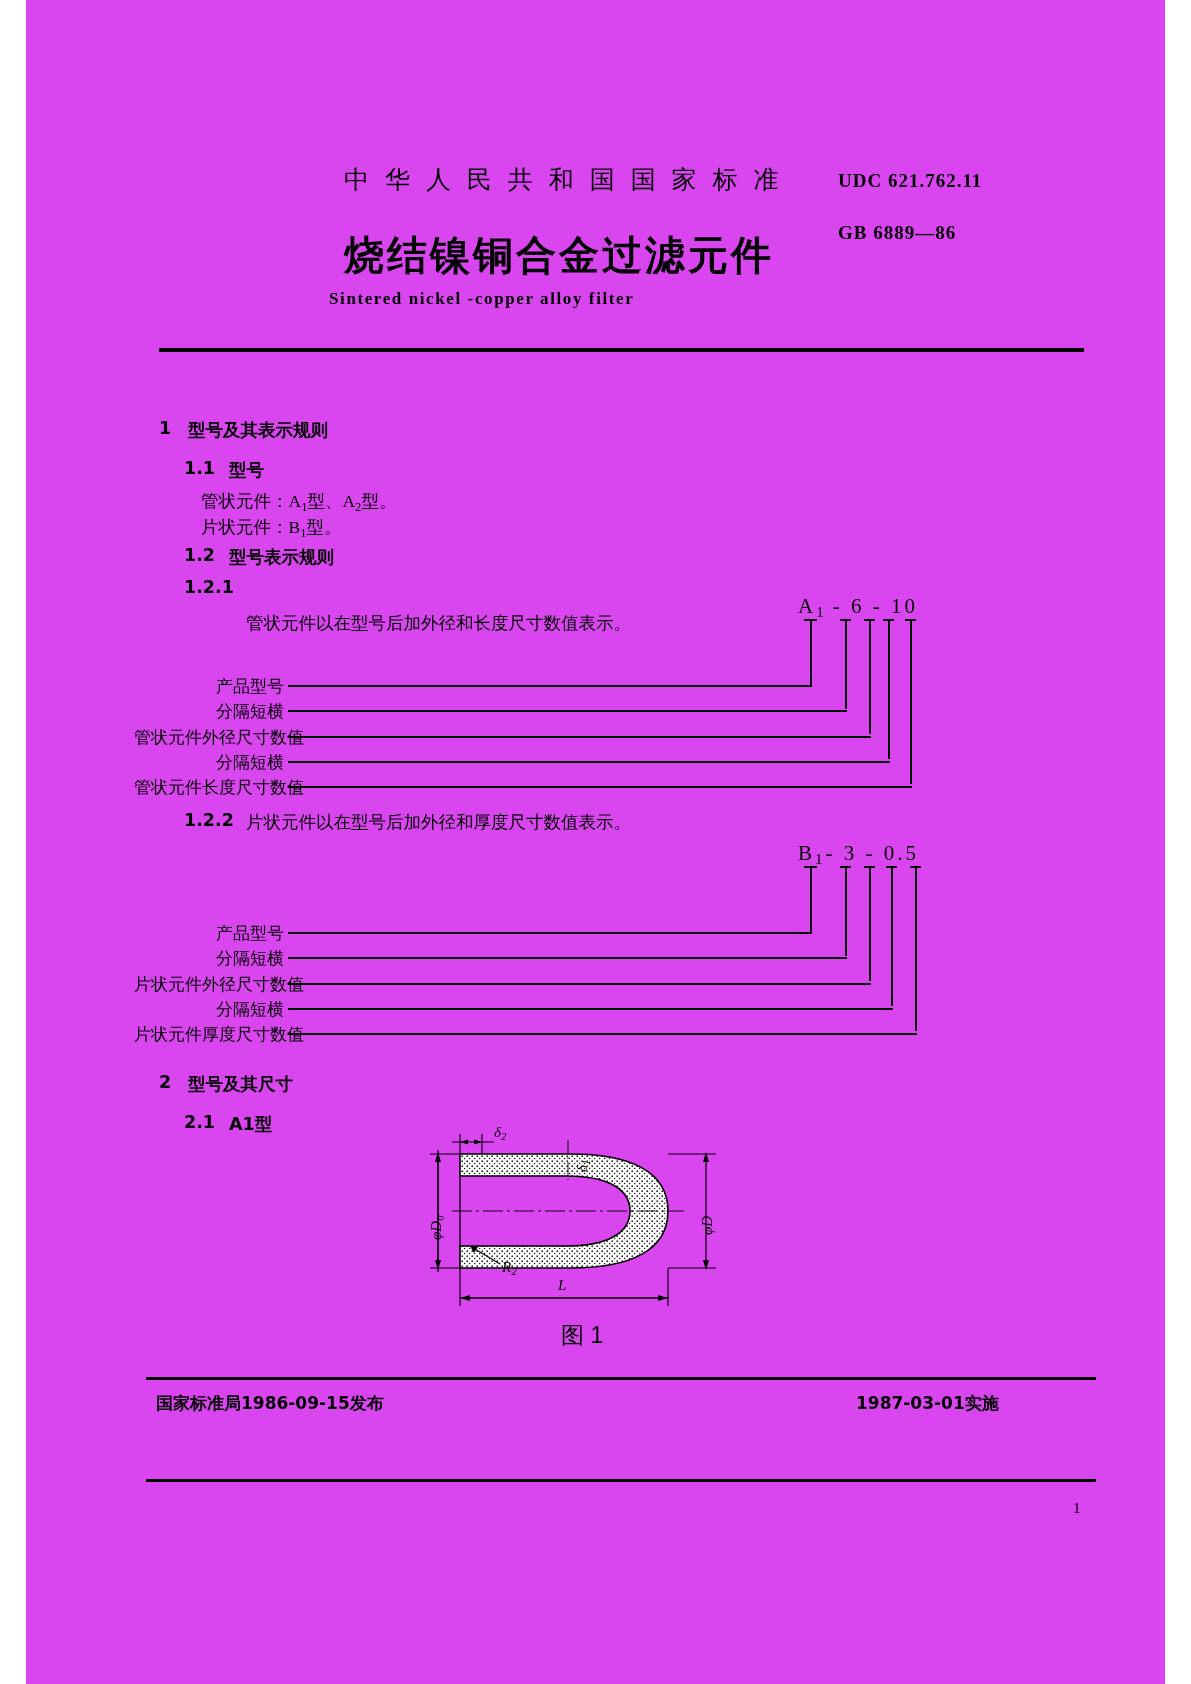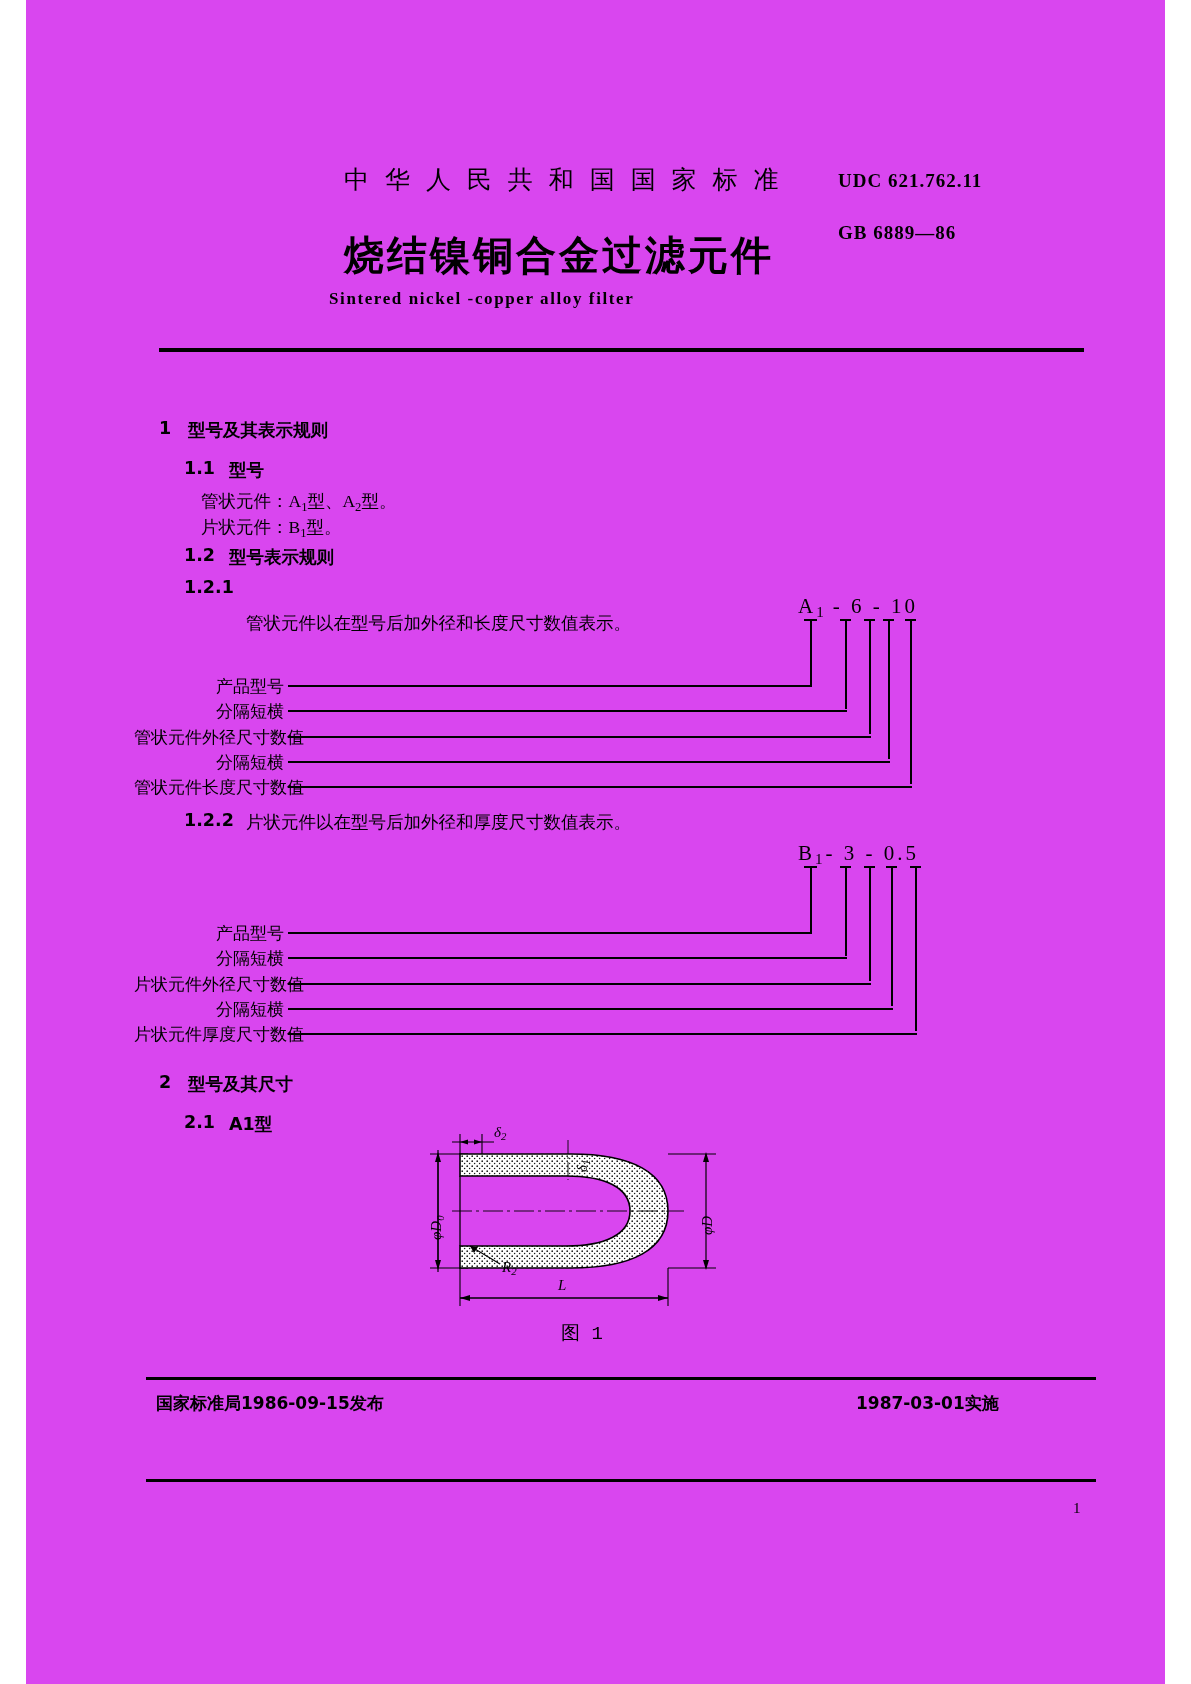--- a/index.html
+++ b/index.html
@@ -138,22 +138,22 @@
   .tickcap {
     position: absolute;
     height: 1.6px;
     width: 13px;
     background: #000;
   }
 
   
   .fig-caption {
     position: absolute;
-    font-family: Liberation Mono, monospace;
-    font-size: 19px;
+    font-family: Liberation Sans, sans-serif;
+    font-size: 23px;
     white-space: nowrap;
   }
   .fig-wrap {
     position: absolute;
     left: 390px;
     top: 1120px;
     width: 340px;
     height: 190px;
   }
   .dim-sym {

